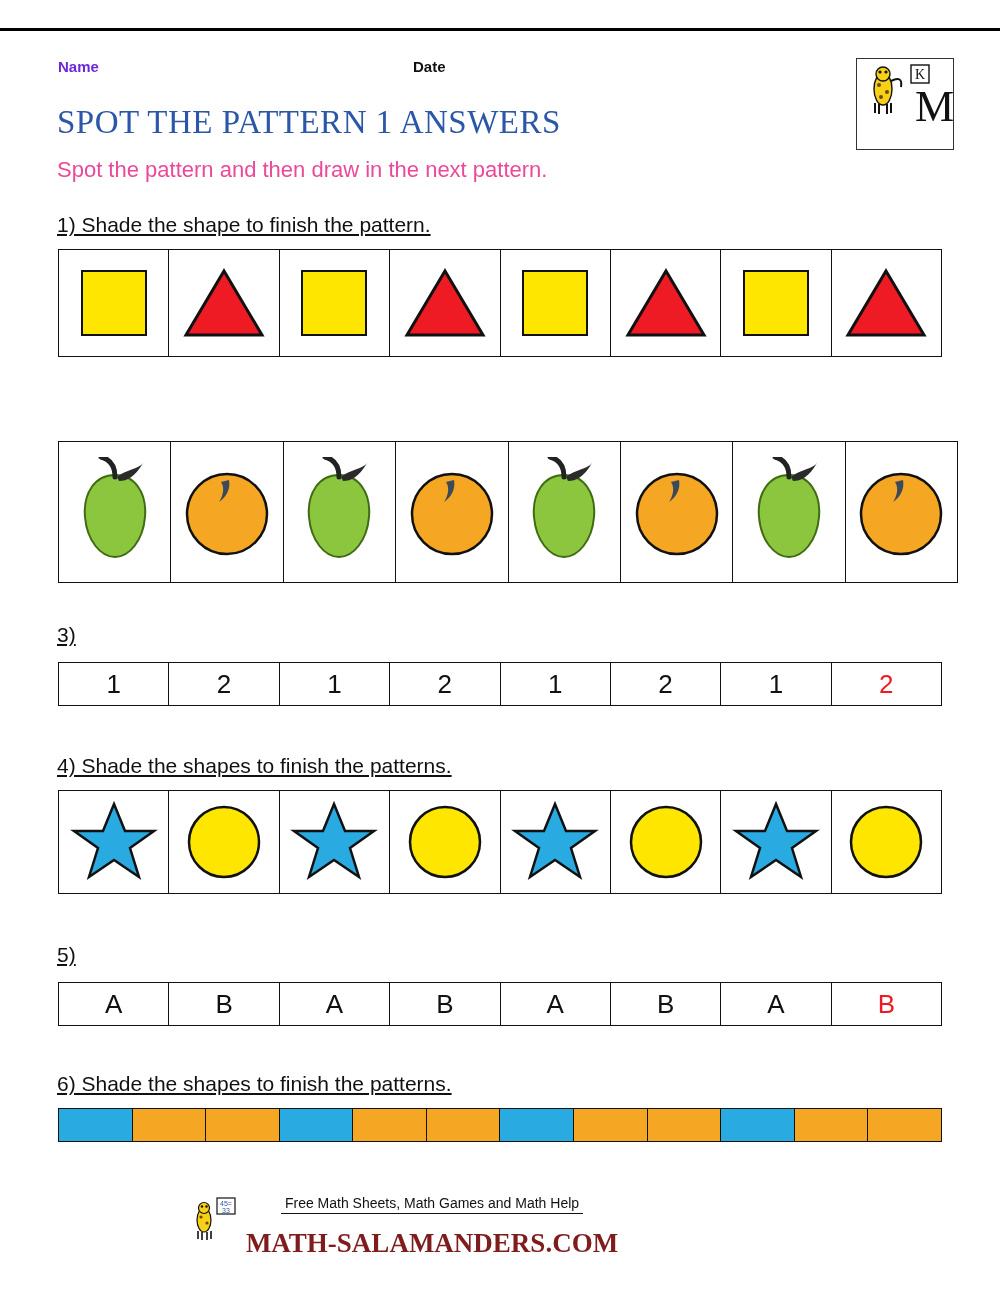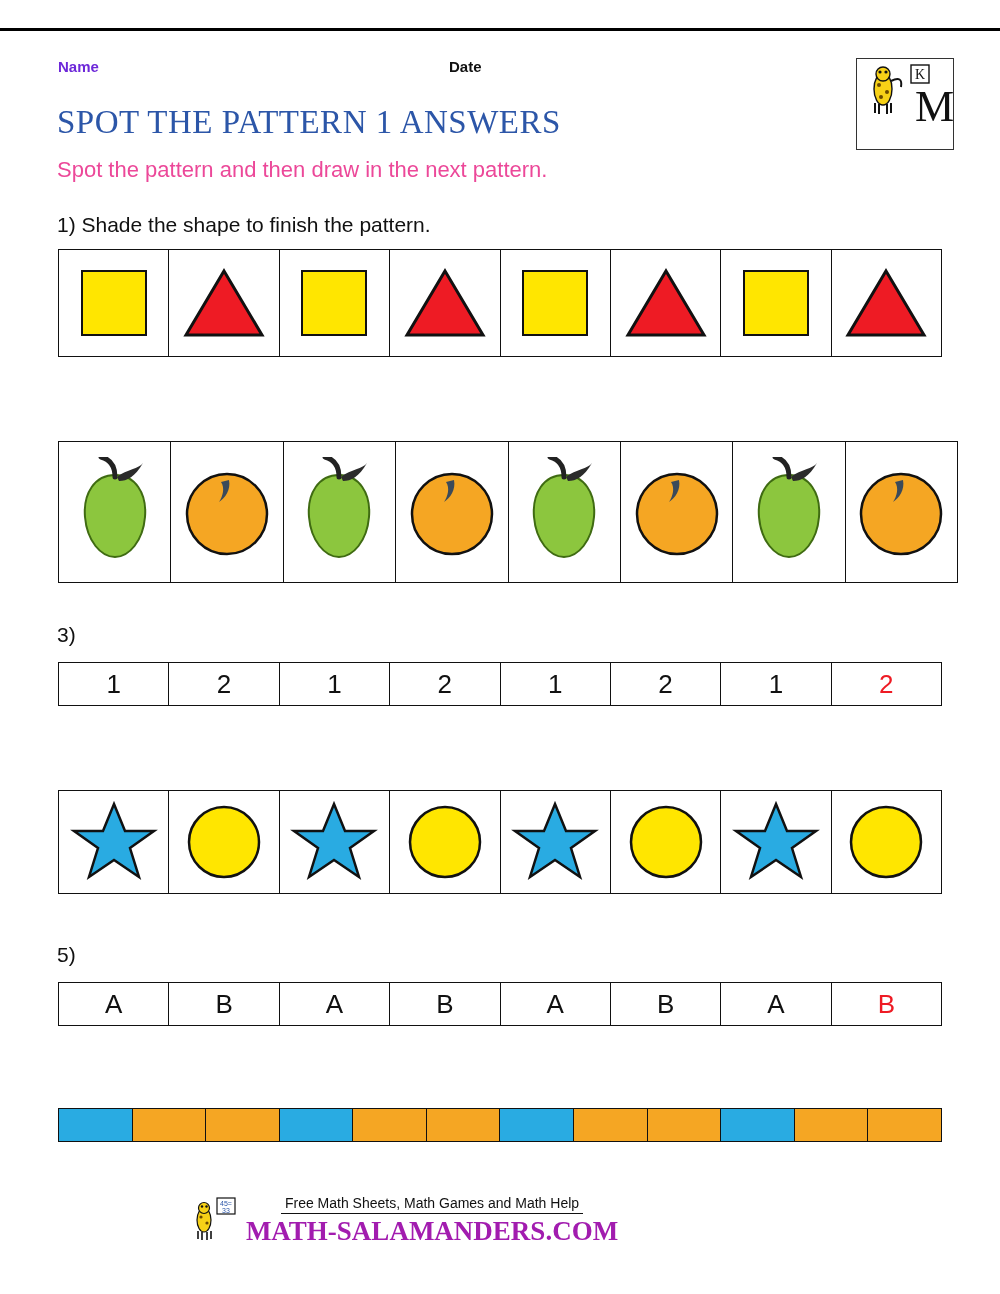--- a/index.html
+++ b/index.html
@@ -44,21 +44,20 @@
     font-weight: bold;
     color: #6d28d9;
   }
   .hdr-date {
     position: absolute;
     left: 355px;
     top: 0;
     font-size: 15px;
     font-weight: bold;
     color: #111;
-    margin-left: 36px;
   }
   .logo-box {
     position: absolute;
     top: 58px;
     left: 856px;
     width: 98px;
     height: 92px;
     border: 1px solid #333;
     background: #fff;
     box-sizing: border-box;
@@ -86,20 +85,21 @@
     font-size: 22px;
     color: #ec4899;
     white-space: nowrap;
   }
   .q-label {
     position: absolute;
     left: 57px;
     font-size: 21px;
     color: #111;
     white-space: nowrap;
+    text-decoration: underline;
   }
   .strip {
     position: absolute;
     left: 58px;
     display: flex;
     border: 1.5px solid #111;
     box-sizing: border-box;
     background: #fff;
   }
   .cell {
@@ -153,26 +153,26 @@
     text-align: center;
   }
   .footer-line {
     font-size: 14px;
     color: #111;
     display: inline-block;
     border-bottom: 1.5px solid #111;
     padding: 0 4px 2px 4px;
   }
   .footer-brand {
-    margin-top: 2px;
+    margin-top: 14px;
     font-family: "Liberation Serif", serif;
     font-size: 27px;
     font-weight: bold;
     letter-spacing: 0px;
-    color: #a21caf;
+    color: #7f1d1d;
   }
   .footer-wrap {
     position: relative;
     display: inline-block;
     padding-left: 60px;
   }
   .footer-mascot {
     position: absolute;
     left: 0;
     top: 2px;
@@ -313,20 +313,21 @@
     <div class="cell numcell">1</div>
     <div class="cell numcell">2</div>
     <div class="cell numcell">1</div>
     <div class="cell numcell">2</div>
     <div class="cell numcell">1</div>
     <div class="cell numcell">2</div>
     <div class="cell numcell">1</div>
     <div class="cell numcell answer">2</div>
   </div>
 
+  <div class="q-label" style="top:754px;">4) Shade the shapes to finish the patterns.</div>
   <div class="strip" id="strip4">
     <div class="cell">
       <svg width="88" height="84" viewBox="0 0 88 84">
         <polygon points="44,4 55,31 84,31 60,48 69,77 44,60 19,77 28,48 4,31 33,31" fill="#29abe2" stroke="#111" stroke-width="2.5"></polygon>
       </svg>
     </div>
     <div class="cell">
       <svg width="80" height="80" viewBox="0 0 80 80">
         <circle cx="40" cy="40" r="35" fill="#ffe600" stroke="#111" stroke-width="2.5"></circle>
       </svg>
@@ -368,20 +369,21 @@
     <div class="cell numcell">A</div>
     <div class="cell numcell">B</div>
     <div class="cell numcell">A</div>
     <div class="cell numcell">B</div>
     <div class="cell numcell">A</div>
     <div class="cell numcell">B</div>
     <div class="cell numcell">A</div>
     <div class="cell numcell answer">B</div>
   </div>
 
+  <div class="q-label" style="top:1072px;">6) Shade the shapes to finish the patterns.</div>
   <div class="strip" id="strip6">
     <div class="cell colorcell" style="background:#29abe2;"></div>
     <div class="cell colorcell" style="background:#f5a623;"></div>
     <div class="cell colorcell" style="background:#f5a623;"></div>
     <div class="cell colorcell" style="background:#29abe2;"></div>
     <div class="cell colorcell" style="background:#f5a623;"></div>
     <div class="cell colorcell" style="background:#f5a623;"></div>
     <div class="cell colorcell" style="background:#29abe2;"></div>
     <div class="cell colorcell" style="background:#f5a623;"></div>
     <div class="cell colorcell" style="background:#f5a623;"></div>

